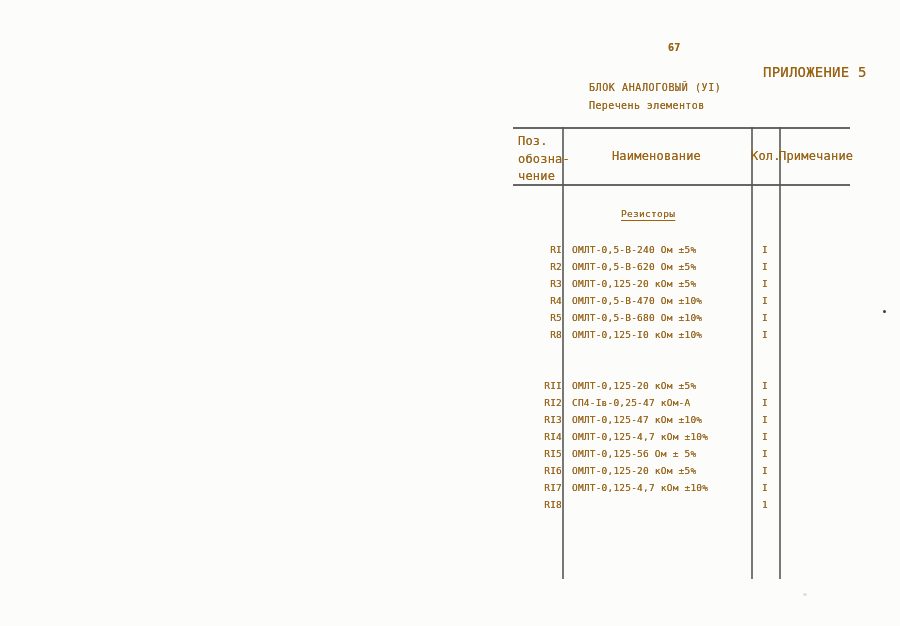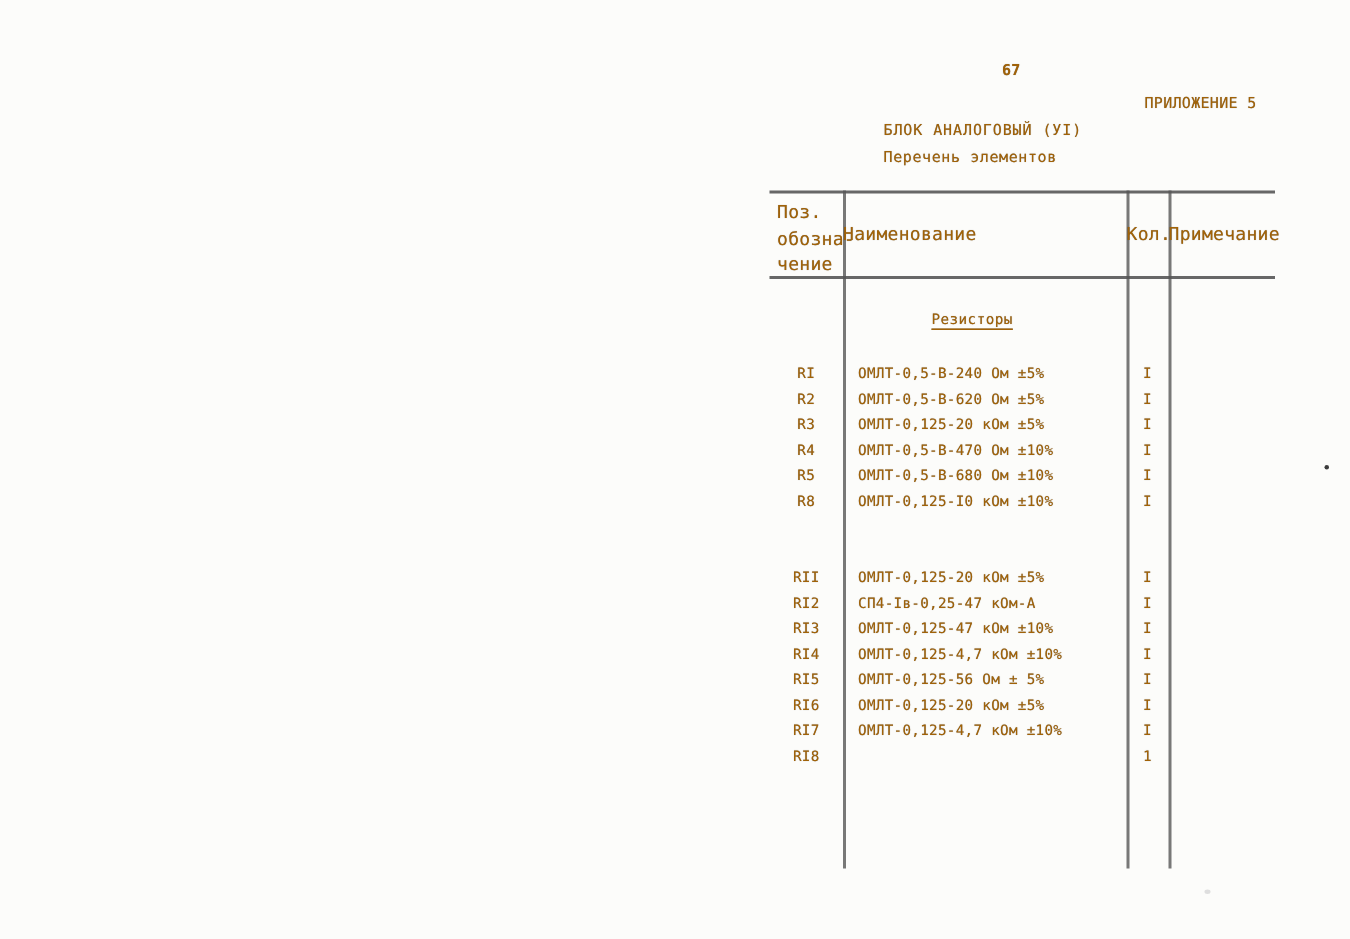--- a/index.html
+++ b/index.html
@@ -22,21 +22,21 @@
     letter-spacing: 0.2px;
     white-space: pre;
   }
   .page-number {
     left: 668px; top: 42px;
     font-weight: bold;
     font-size: 10px;
   }
   .appendix {
     left: 763px; top: 64px;
-    font-size: 10px;
+    font-size: 14px;
   }
   .doc-title {
     left: 589px; top: 82px;
     font-size: 10px;
     letter-spacing: 0.6px;
   }
   .doc-subtitle {
     left: 589px; top: 100px;
     font-size: 10px;
     letter-spacing: 0.4px;
@@ -70,21 +70,21 @@
     position: absolute;
     font-size: 12px;
     letter-spacing: 0.2px;
   }
   .th-pos {
     left: 5px; top: 6px;
     width: 44px;
     line-height: 17.5px;
     white-space: pre-line;
   }
-  .th-name { left: 49px; top: 22px; width: 189px; }
+  .th-name { left: 49px; top: 22px; width: 189px; text-align: center; }
   .th-qty  { left: 238px; top: 22px; width: 28px;  text-align: right; }
   .th-note { left: 266px; top: 22px; width: 71px;  text-align: left; }
   .section-title {
     position: absolute;
     left: 108px; top: 81px;
     font-size: 9.5px;
     letter-spacing: 0.3px;
     text-decoration: underline;
     text-underline-offset: 2.5px;
   }
@@ -97,21 +97,21 @@
     position: relative;
     height: 17px;
     line-height: 17px;
     font-size: 9.5px;
     letter-spacing: 0.2px;
   }
   .row.gap { height: 17px; }
   .row .pos {
     position: absolute;
     left: 0; width: 49px;
-    text-align: center;
+    text-align: right;
     white-space: pre;
   }
   .row .name {
     position: absolute;
     left: 59px;
     white-space: pre;
   }
   .row .qty {
     position: absolute;
     left: 238px; width: 28px;

